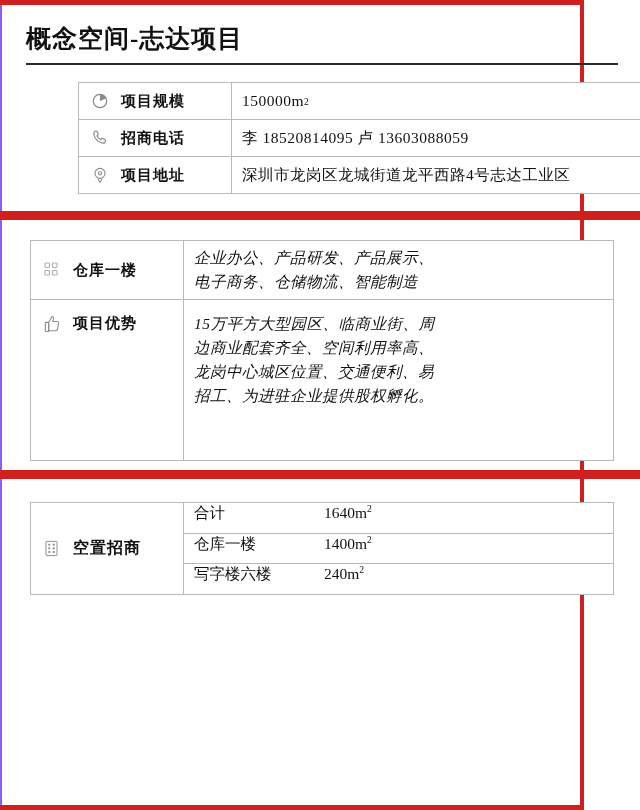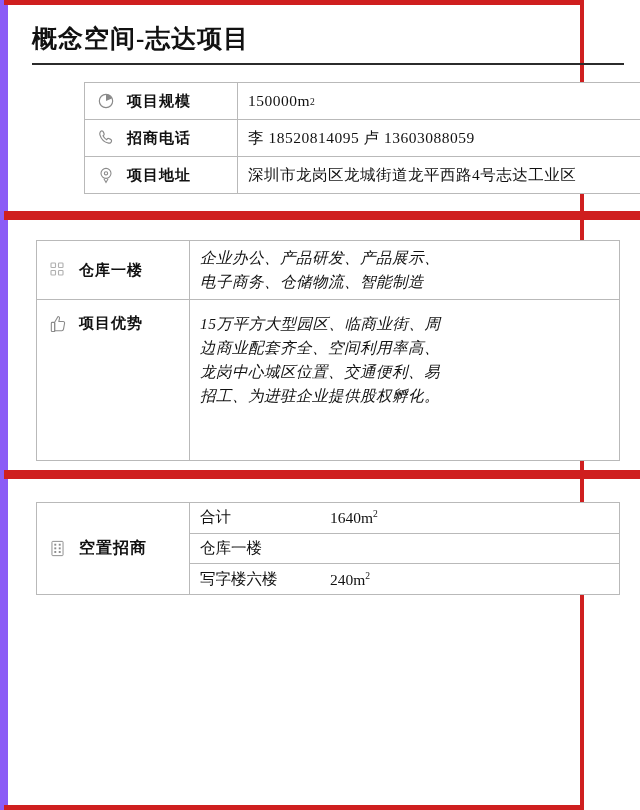--- a/index.html
+++ b/index.html
@@ -12,21 +12,21 @@
     background: #ffffff;
     font-family: "Liberation Sans", sans-serif;
     color: #111111;
     overflow: hidden;
   }
   .page {
     position: relative;
     width: 584px;
     height: 810px;
     box-sizing: border-box;
-    border-left: 8px solid #8b5cf6;
+    border-left: 2px solid #8b5cf6;
     border-right: 4px solid #cf1f1f;
     border-bottom: 0;
     background: #ffffff;
   }
   .page::before {
     content: "";
     position: absolute;
     left: -4px;
     right: -4px;
     top: 0;
@@ -148,21 +148,21 @@
     letter-spacing: 1px;
     border-right: 1px solid #b9b9b9;
   }
   .vac-rows {
     flex: 1;
     display: flex;
     flex-direction: column;
   }
   .vac-row {
     display: flex;
-    align-items: center;
+    align-items: flex-start;
     border-bottom: 1px solid #b9b9b9;
     height: 30px;
     font-family: "Liberation Serif", serif;
     font-size: 15.5px;
   }
   .vac-row:last-child { border-bottom: 0; }
   .vac-name {
     width: 130px;
     min-width: 130px;
     padding-left: 10px;
@@ -285,20 +285,23 @@
       <div class="vac-label">空置招商</div>
       <div class="vac-rows">
         <div class="vac-row">
           <div class="vac-name">合计</div>
           <div class="vac-area">
             <span>1640m</span><sup>2</sup>
           </div>
         </div>
         <div class="vac-row">
           <div class="vac-name">仓库一楼</div>
+          <div class="vac-area">
+            <span>1400m</span><sup>2</sup>
+          </div>
         </div>
         <div class="vac-row">
           <div class="vac-name">写字楼六楼</div>
           <div class="vac-area">
             <span>240m</span><sup>2</sup>
           </div>
         </div>
       </div>
     </div>
   </div>

